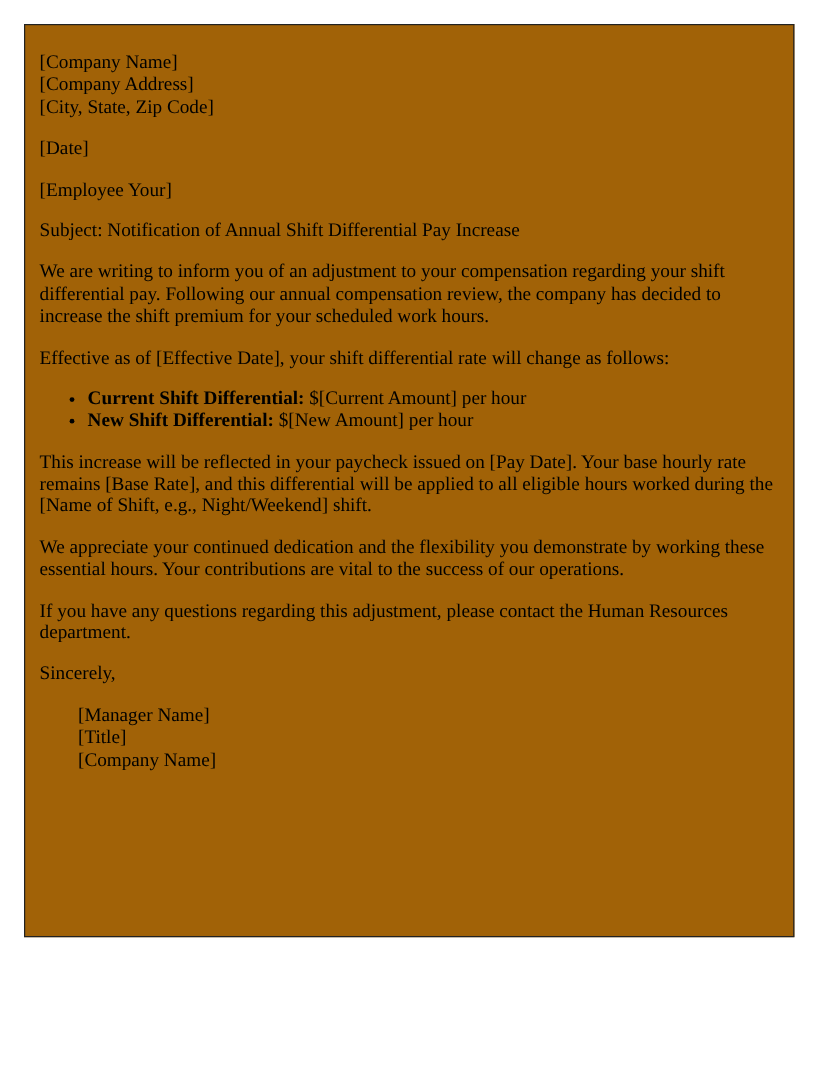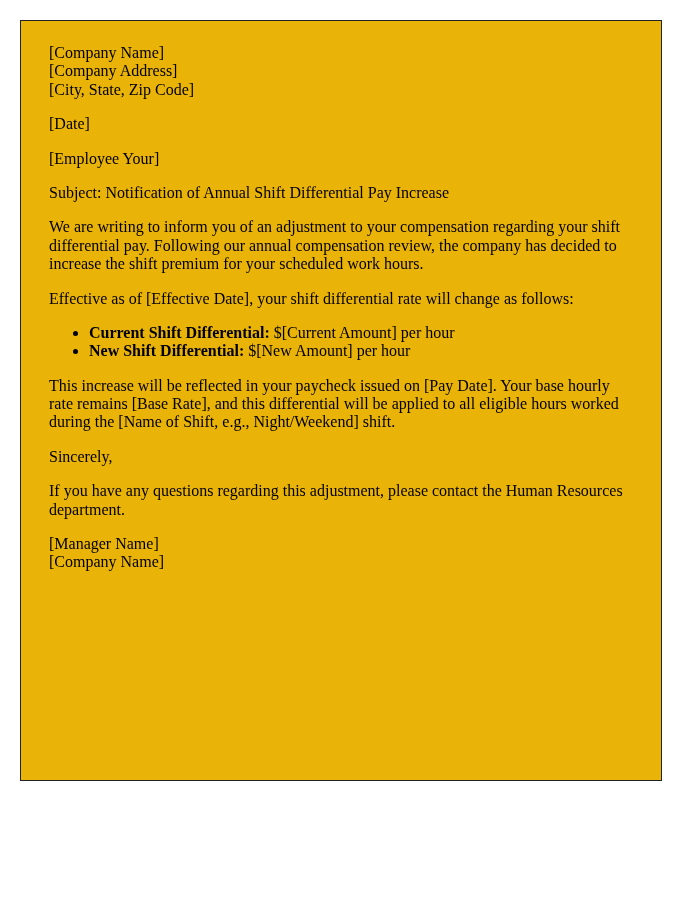--- a/index.html
+++ b/index.html
@@ -14,32 +14,33 @@
     font-family: "Liberation Serif", "DejaVu Serif", serif;
   }
   .page {
     position: absolute;
     left: 20px;
     top: 20px;
     width: 642px;
     height: 761px;
     box-sizing: border-box;
     border: 1.5px solid #222222;
-    background: #eab308;
-    padding: 23px 28px;
+    background: #a16207;
+    padding: 23px 12px;
     font-size: 16px;
     line-height: 1.15;
     color: #000000;
     overflow: hidden;
   }
   .block {
     margin: 0 0 16px 0;
   }
   .block:last-child {
     margin-bottom: 0;
+    margin-left: 32px;
   }
   .subject {
     font-weight: normal;
   }
   ul.diff-list {
     margin: 16px 0;
     padding: 0 0 0 40px;
     list-style-type: disc;
   }
   ul.diff-list li {
@@ -73,23 +74,25 @@
 
   <div class="block">Effective as of [Effective Date], your shift differential rate will change as follows:</div>
 
   <ul class="diff-list">
     <li><span class="bold">Current Shift Differential:</span><span> $[Current Amount] per hour</span></li>
     <li><span class="bold">New Shift Differential:</span><span> $[New Amount] per hour</span></li>
   </ul>
 
   <div class="block">This increase will be reflected in your paycheck issued on [Pay Date]. Your base hourly rate remains [Base Rate], and this differential will be applied to all eligible hours worked during the [Name of Shift, e.g., Night/Weekend] shift.</div>
 
+  <div class="block">We appreciate your continued dedication and the flexibility you demonstrate by working these essential hours. Your contributions are vital to the success of our operations.</div>
+
+  <div class="block">If you have any questions regarding this adjustment, please contact the Human Resources department.</div>
 
   <div class="block">Sincerely,</div>
 
-  <div class="block">If you have any questions regarding this adjustment, please contact the Human Resources department.</div>
-
   <div class="block">
     <div>[Manager Name]</div>
+    <div>[Title]</div>
     <div>[Company Name]</div>
   </div>
 
 </div>
 
 </body></html>

